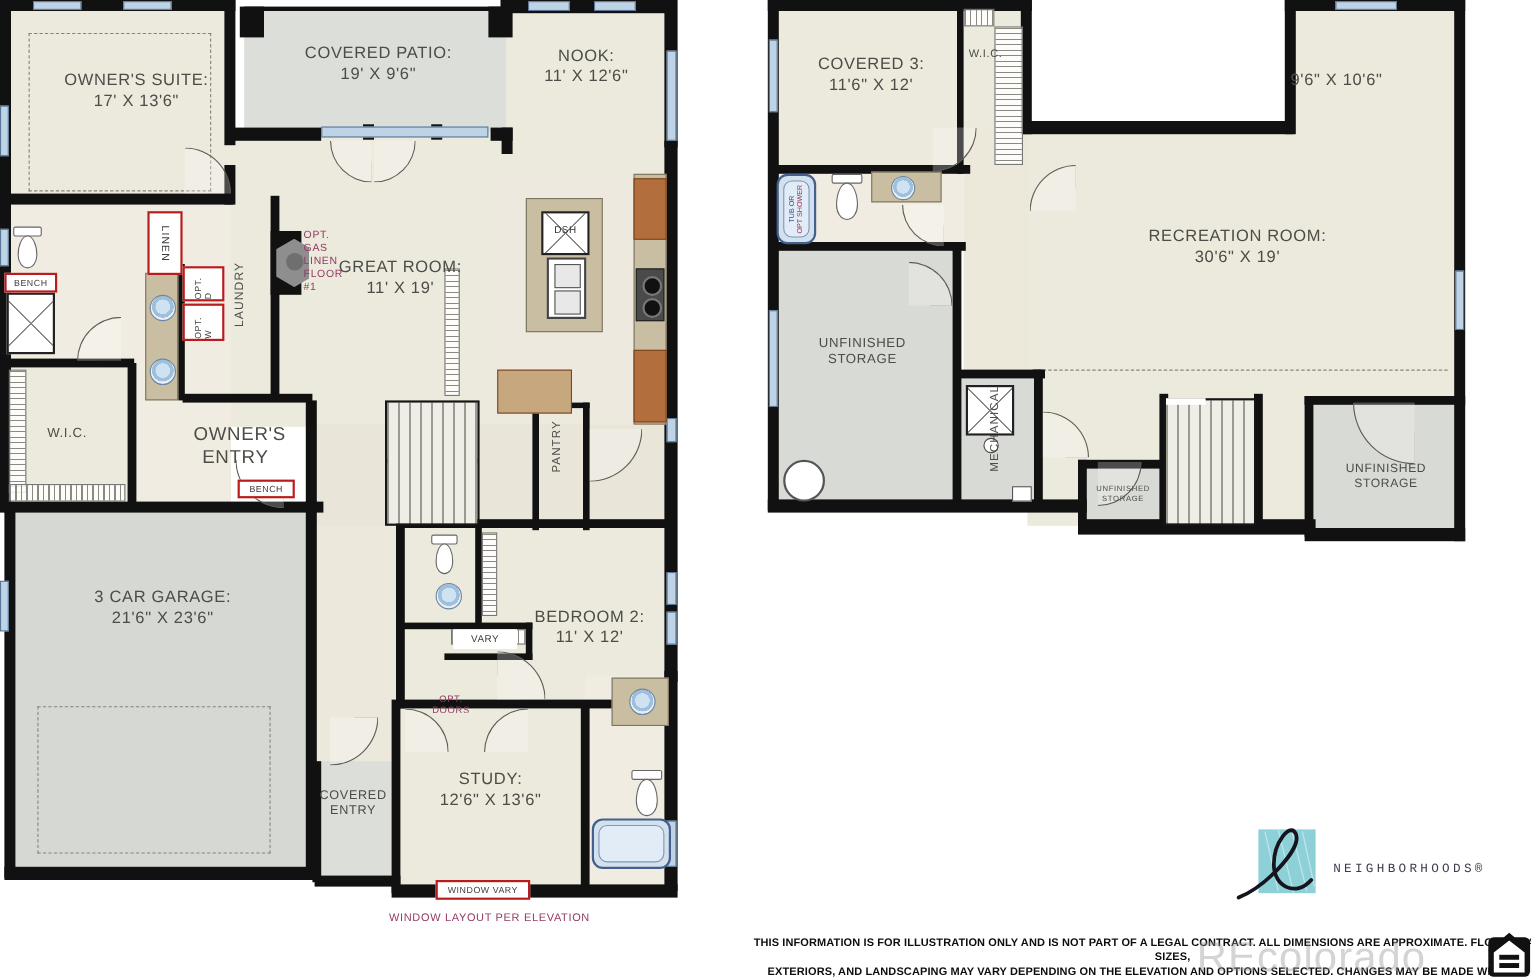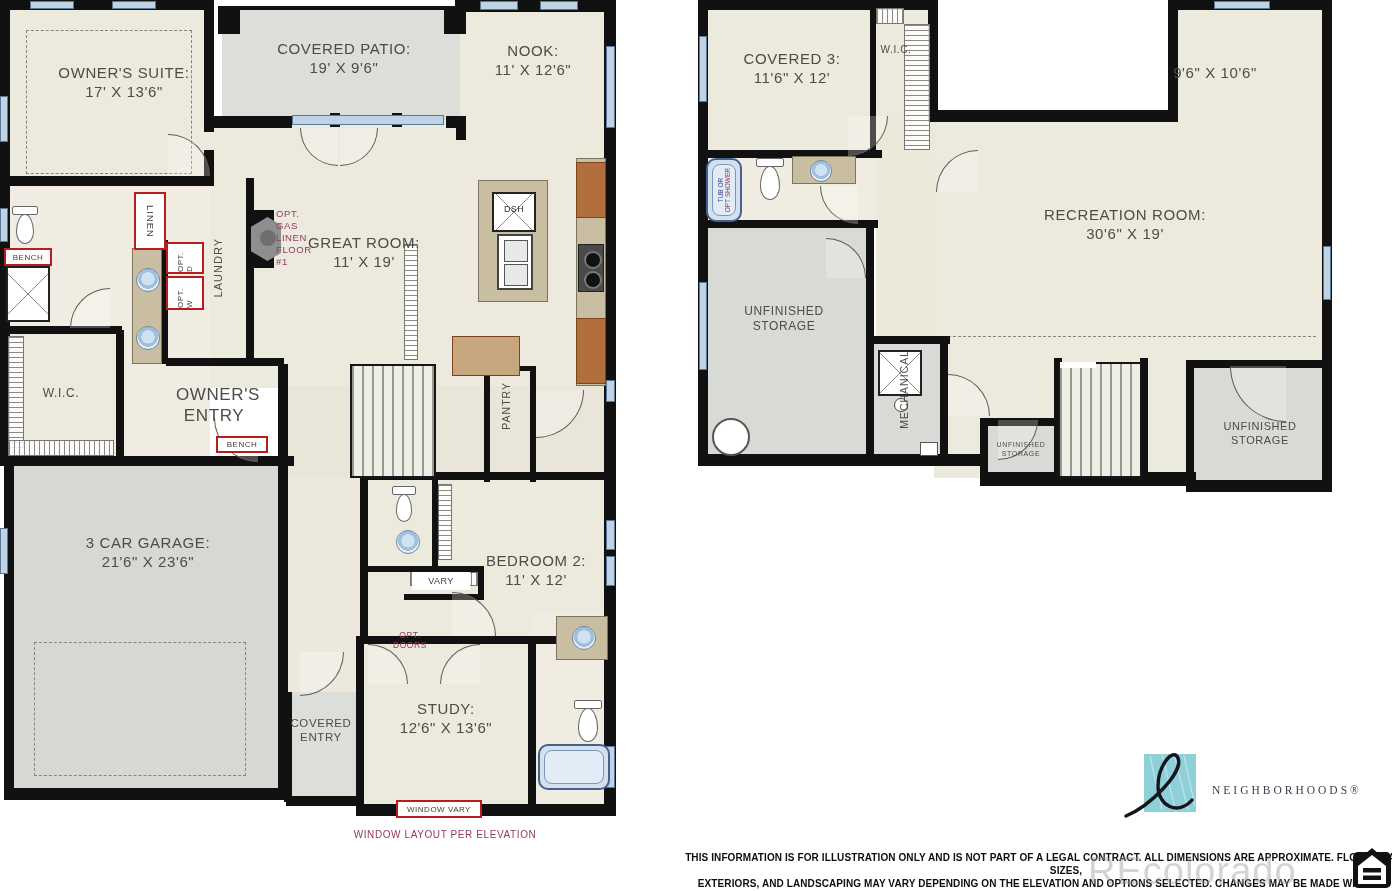--- a/index.html
+++ b/index.html
@@ -380,21 +380,21 @@
       <svg width="110" height="92" viewBox="0 0 110 92" style="position:absolute;left:0;top:0;">
         <rect x="22" y="18" width="52" height="58" fill="#8ed0d8"></rect>
         <g stroke="#bfe4e8" stroke-width="1.2">
           <line x1="28" y1="20" x2="40" y2="74"></line>
             <line x1="40" y1="18" x2="54" y2="76"></line>
           <line x1="52" y1="18" x2="66" y2="74"></line>
             <line x1="62" y1="20" x2="73" y2="70"></line>
         </g>
         <path d="M4,80 C28,70 62,36 56,22 C51,11 36,30 36,50 C36,70 56,80 70,64" fill="none" stroke="#15151f" stroke-width="3.4" stroke-linecap="round"></path>
       </svg>
-      <div class="abs" style="left:90px;top:48px;width:160px;font-family:Liberation Serif, serif;font-size:11.5px;letter-spacing:3px;color:#3c3c4e;"><span>NEIGHBORHOODS®</span></div>
+      <div class="abs" style="left:90px;top:48px;width:160px;font-family:Liberation Mono, monospace;font-size:11.5px;letter-spacing:3px;color:#3c3c4e;"><span>NEIGHBORHOODS®</span></div>
     </div>
 
     <div class="abs disc" style="left:684px;top:851px;width:764px;z-index:9;">
       <span class="ln" style="display:block;">THIS INFORMATION IS FOR ILLUSTRATION ONLY AND IS NOT PART OF A LEGAL CONTRACT.  ALL DIMENSIONS ARE APPROXIMATE.  FLOOR PLANS, ROOM SIZES,</span>
       <span class="ln" style="display:block;">EXTERIORS, AND LANDSCAPING MAY VARY DEPENDING ON THE ELEVATION  AND OPTIONS SELECTED. CHANGES MAY BE MADE WITHOUT NOTICE. WALKOUT</span>
 
     </div>
 
     <div class="wm" style="left:1088px;top:850px;"><span>REcolorado</span></div>
 

